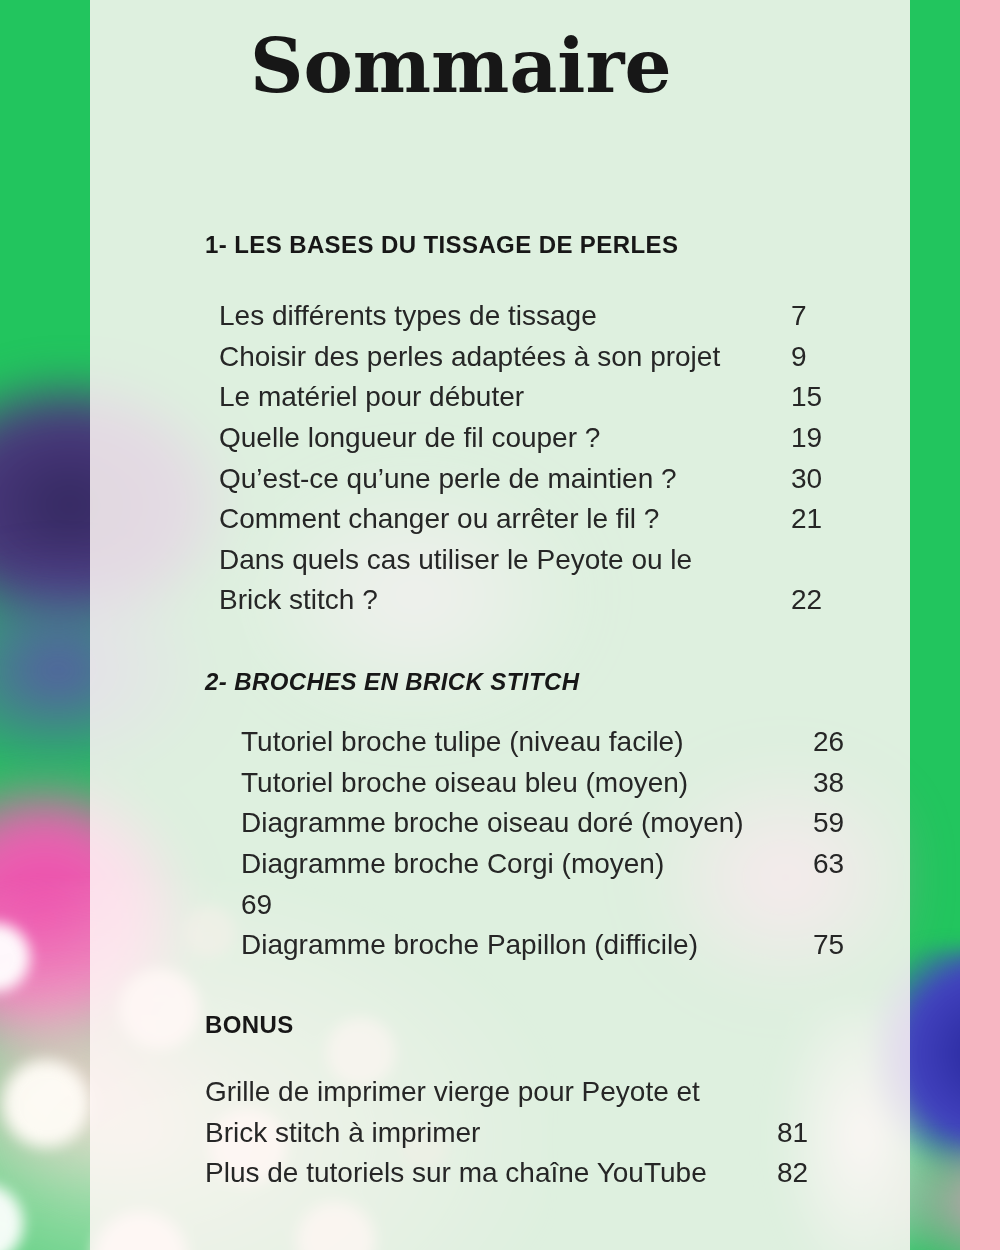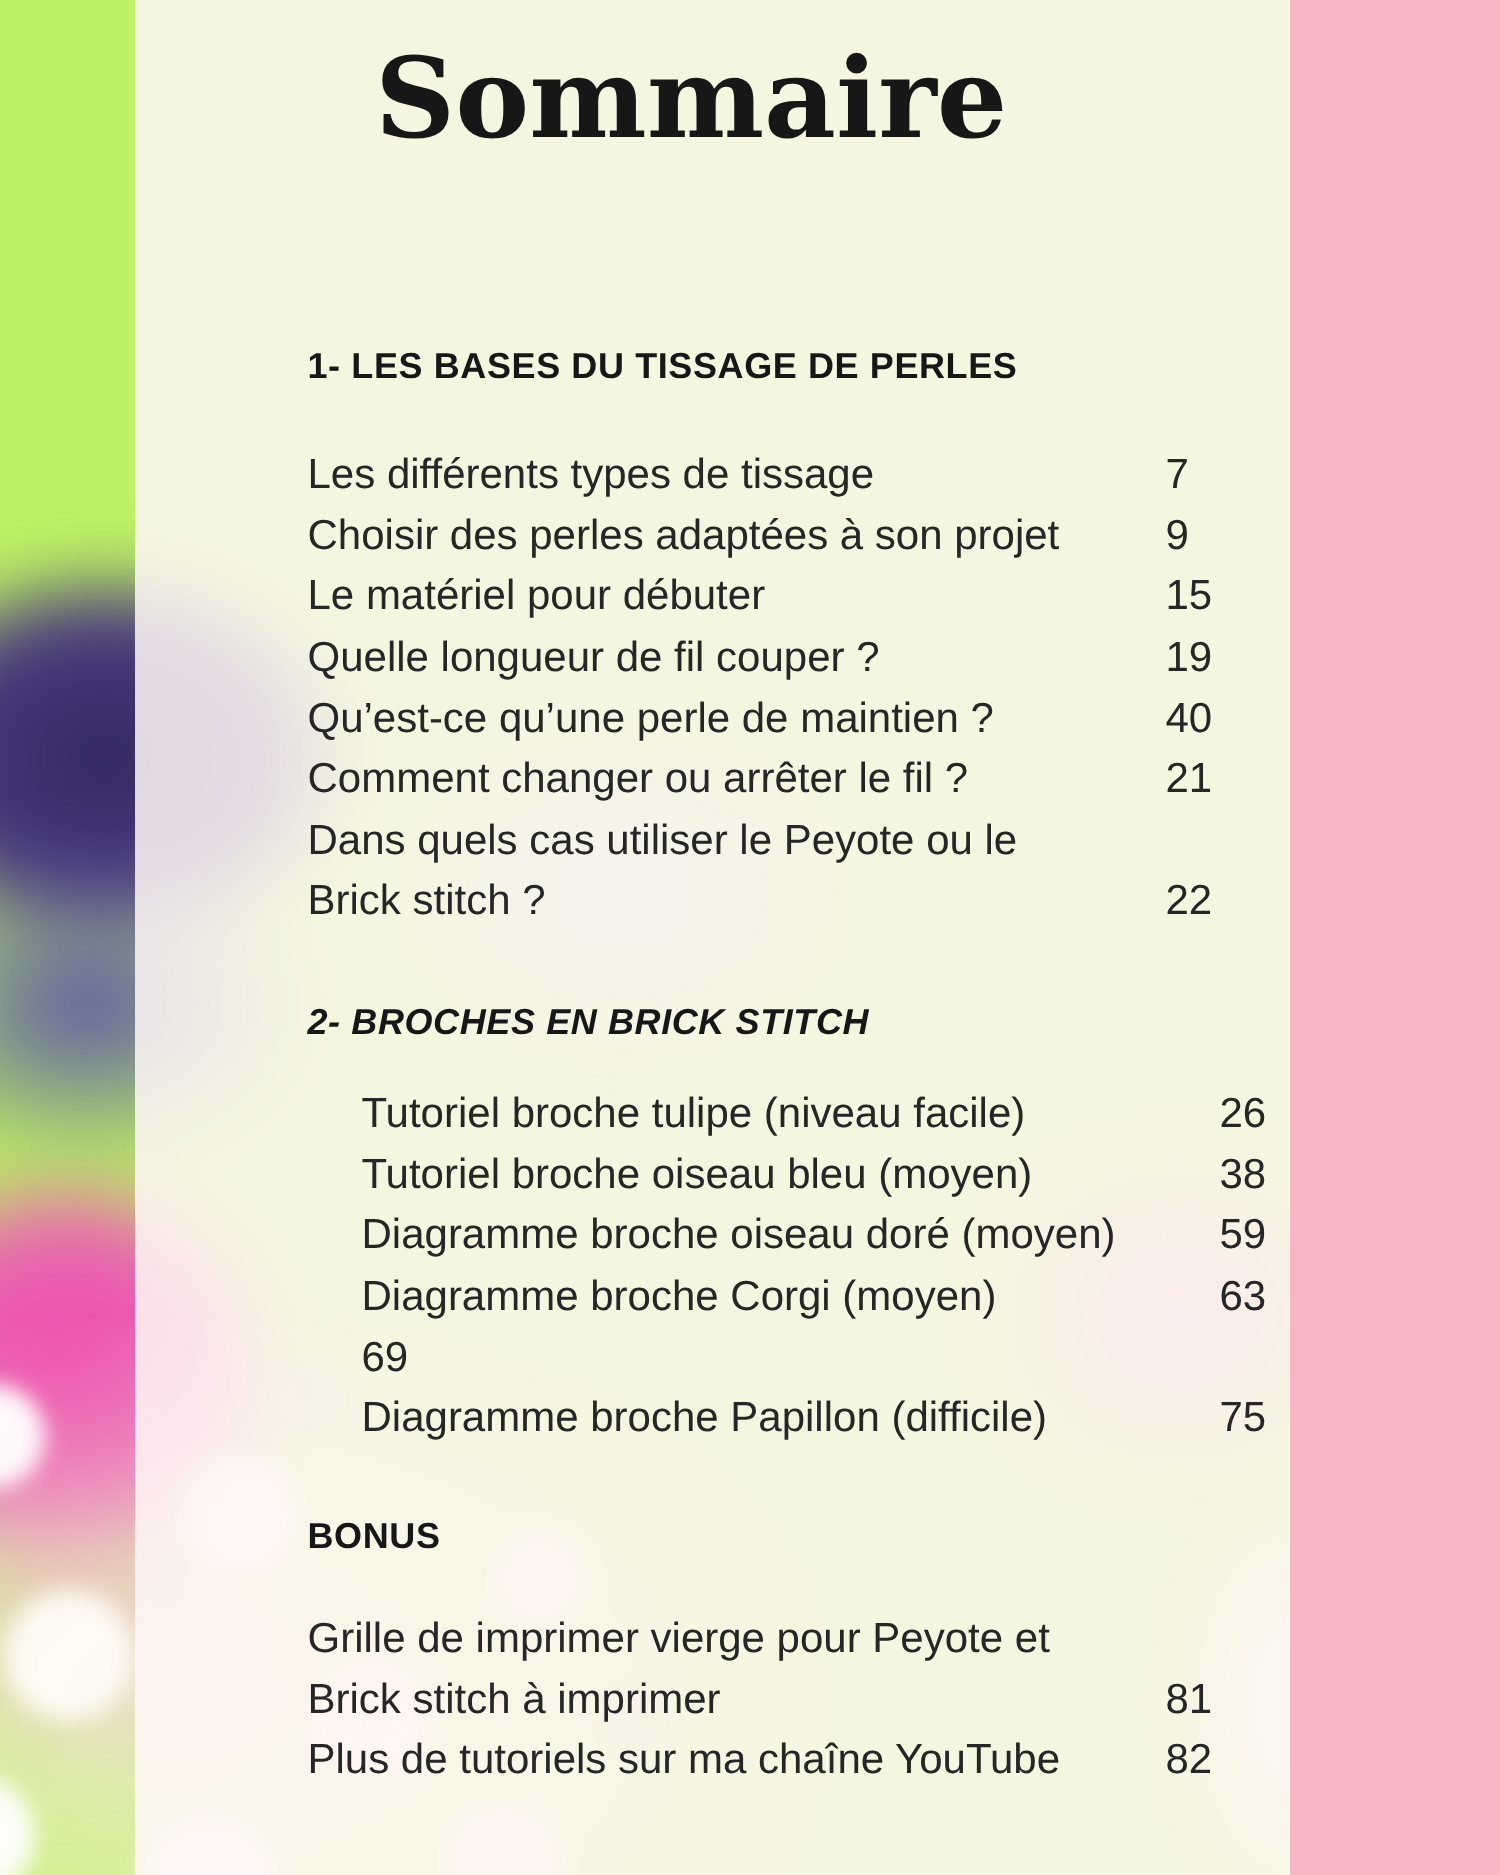--- a/index.html
+++ b/index.html
@@ -1,20 +1,20 @@
 <!DOCTYPE html>
 <html><head>
 <meta charset="utf-8">
 <style>
   html,body { margin:0; padding:0; background:#f7b6c2; }
   * { box-sizing:border-box; }
 
   .stage {
-    position:relative; width:860px; height:1250px; overflow:hidden;
-    background:#bef264;
+    position:relative; width:960px; height:1250px; overflow:hidden;
+    background:#22c55e;
     font-family:"Liberation Sans", sans-serif;
   }
 
   
   .bg { position:absolute; inset:0; }
   .blob { position:absolute; }
   .blob-purple   { left:-70px;  top:370px;  width:310px; height:270px;
     background:radial-gradient(ellipse at 45% 50%, #33285f 0%, #4b3a7e 45%, rgba(75,58,126,0) 72%);
     filter:blur(18px); }
   .blob-violet   { left:-50px;  top:555px;  width:270px; height:230px;
@@ -64,21 +64,21 @@
   .content { position:absolute; inset:0; }
   .title { position:absolute; left:250px; top:29px;
     font-family:"DejaVu Serif", serif; font-weight:700; font-size:74px; line-height:74px;
     color:#171717; }
   .heading { position:absolute; left:205px; line-height:34px;
     font-size:24px; font-weight:700; letter-spacing:0.4px; color:#171717; }
   .h-sec1 { top:228px; }
   .h-sec2 { top:665px;font-style:italic; }
   .h-bonus { top:1008px; }
   .rows { position:absolute; left:205px; width:622px; }
-  .r-sec1 { top:296px; }
+  .r-sec1 { top:296px;margin-left:14px; }
   .r-sec2 { top:722px;margin-left:36px; }
   .r-bonus { top:1072px; }
   .row { display:flex; align-items:center; height:40.6px;
     font-size:28px; color:#262626; }
   .row .t { flex:1 1 auto; white-space:nowrap; }
   .row .p { flex:0 0 50px; text-align:left; }
 </style>
 </head>
 <body>
 
@@ -116,21 +116,21 @@
       <div class="row">
         <span class="t">Le matériel pour débuter</span>
         <span class="p">15</span>
       </div>
       <div class="row">
         <span class="t">Quelle longueur de fil couper ?</span>
         <span class="p">19</span>
       </div>
       <div class="row">
         <span class="t">Qu’est-ce qu’une perle de maintien ?</span>
-        <span class="p">40</span>
+        <span class="p">30</span>
       </div>
       <div class="row">
         <span class="t">Comment changer ou arrêter le fil ?</span>
         <span class="p">21</span>
       </div>
       <div class="row">
         <span class="t">Dans quels cas utiliser le Peyote ou le</span>
         <span class="p"></span>
       </div>
       <div class="row">

